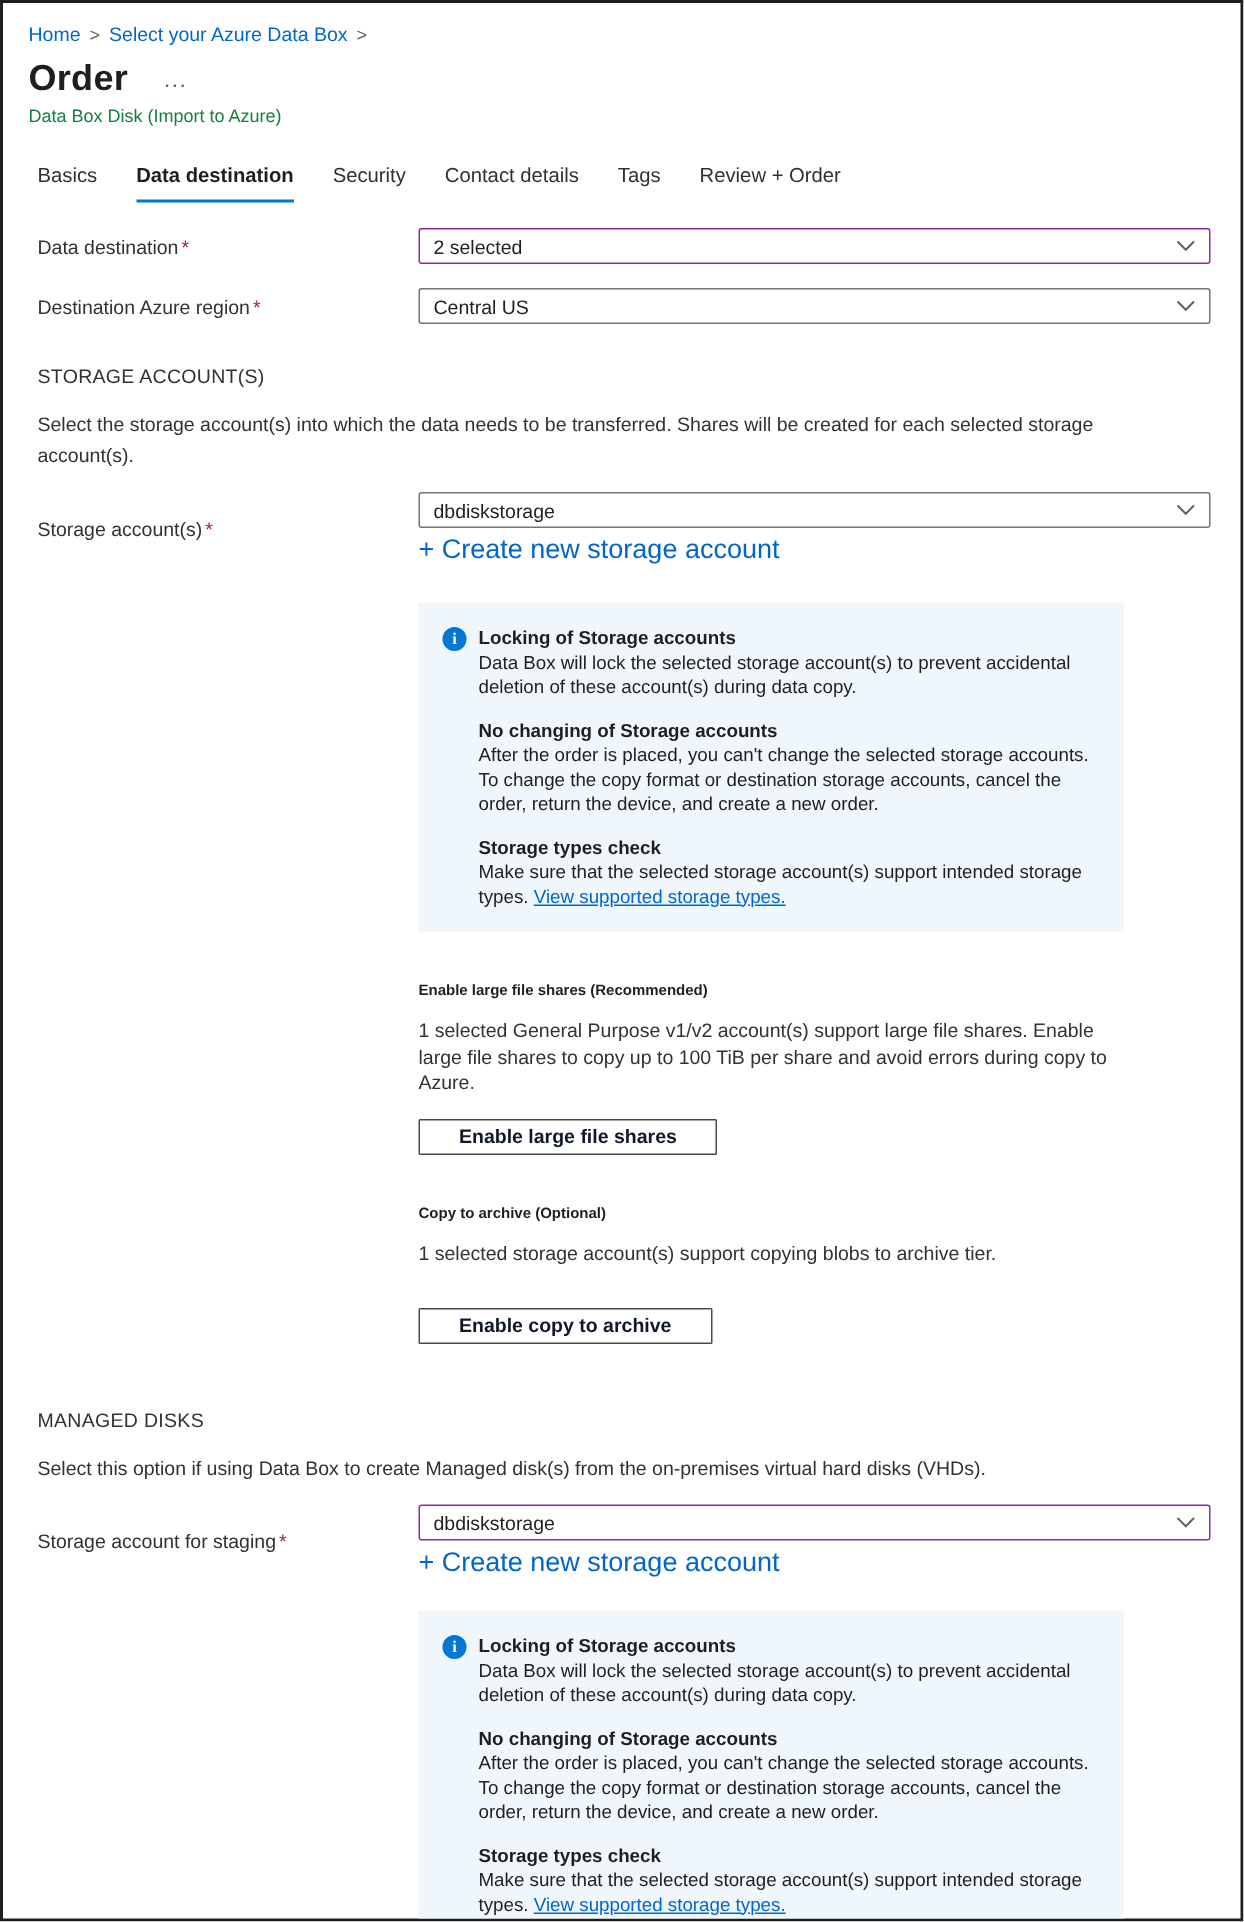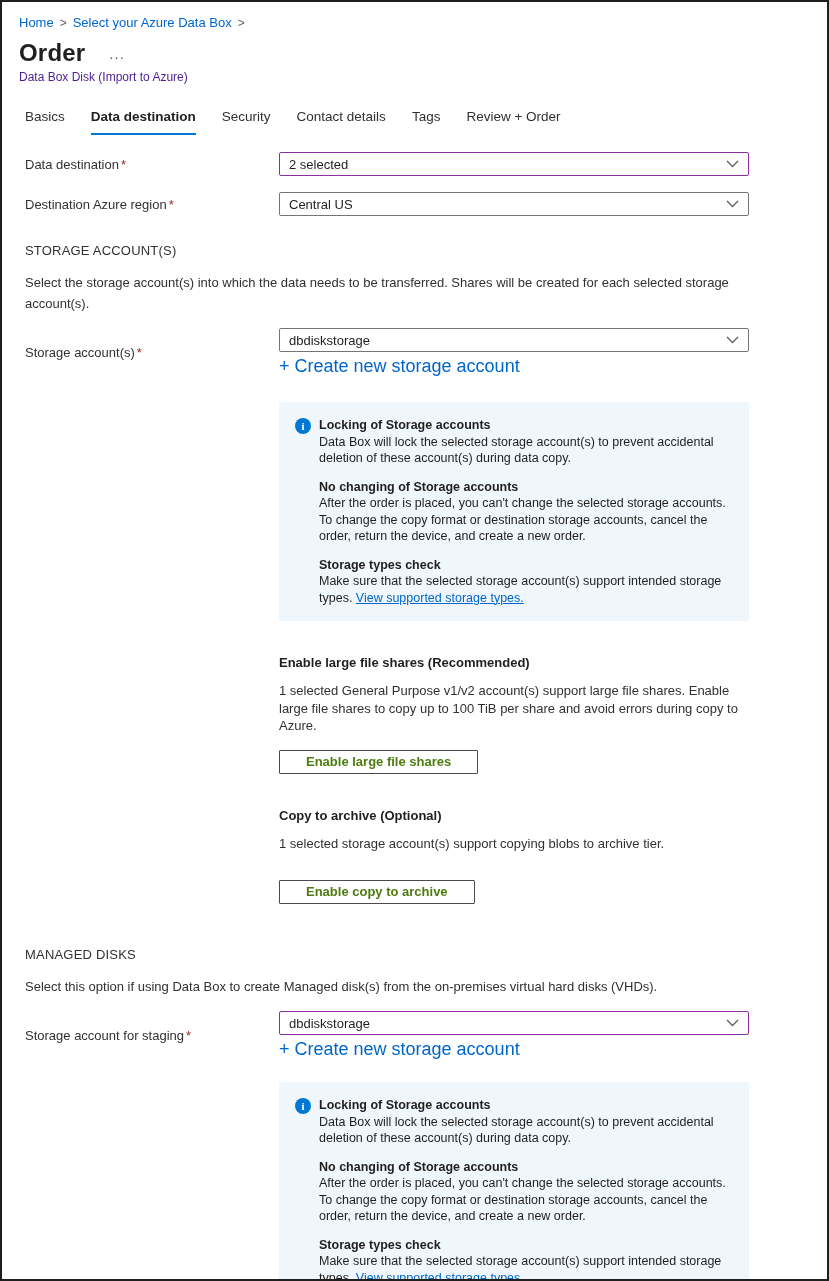--- a/index.html
+++ b/index.html
@@ -19,36 +19,36 @@
 
   
   .breadcrumb { font-size: 13px; display: flex; align-items: center; gap: 6px; }
   .crumb { color: #0066cc; cursor: pointer; text-decoration: none; }
   .crumb-sep { color: #605e5c; font-size: 12px; }
 
   
   .title-row { margin-top: 9px; display: flex; align-items: center; gap: 24px; }
   .page-title { font-size: 24px; font-weight: 700; color: #201f1e; letter-spacing: 0.2px; }
   .more-menu { color: #605e5c; font-size: 15px; letter-spacing: 1px; line-height: 10px; cursor: pointer; padding-top: 2px; }
-  .page-subtitle { margin-top: 3px; font-size: 12px; color: #4c1d95; }
+  .page-subtitle { margin-top: 3px; font-size: 12px; color: #15803d; }
 
   
   .tabs { margin-top: 25px; margin-left: 6px; display: flex; gap: 26px; border-bottom: 1px solid transparent; align-items: center; }
   .tab { font-size: 13.5px; color: #323130; padding-bottom: 9px; cursor: pointer; border-bottom: 2px solid transparent; }
   .tab.active { font-weight: 700; border-bottom: 2px solid #0078d4; color: #201f1e; }
 
   
   .form { margin-left: 6px; }
   .row { display: flex; align-items: center; margin-top: 16px; }
   .row .label { width: 254px; flex: 0 0 254px; font-size: 13px; color: #323130; align-self: center; }
   .label .req { color: #a4262c; margin-left: 2px; }
   .control-col { width: 470px; }
 
   .dropdown {
-    width: 470px; height: 24px;
+    width: 528px; height: 24px;
     border: 1px solid #757575; border-radius: 2px;
     background: #fff; display: flex; align-items: center; justify-content: space-between;
     padding: 0 9px; cursor: pointer; font-size: 13px; color: #201f1e;
   }
   .dropdown.focused, .textfield.focused { border: 1px solid #8a2da5; }
   .chevron { display: flex; align-items: center; }
 
   .create-link { margin-top: 4px; font-size: 18px; color: #0066cc; cursor: pointer; display: inline-block; }
 
   
@@ -67,26 +67,26 @@
     display: flex; align-items: center; justify-content: center;
     font-family: "Liberation Serif", serif; margin-top: 1px;
   }
   .info-content { flex: 1; font-size: 12.5px; line-height: 16.5px; color: #201f1e; }
   .info-sec { margin-bottom: 12px; }
   .info-sec:last-child { margin-bottom: 0; }
   .info-sec .t { font-weight: 700; }
   .info-link { color: #0066cc; text-decoration: underline; cursor: pointer; }
 
   
-  .block-heading { margin-top: 34px; font-size: 13px; font-weight: 700; color: #201f1e; }
+  .block-heading { margin-top: 34px; font-size: 10px; font-weight: 700; color: #201f1e; }
   .block-desc { margin-top: 12px; font-size: 13px; line-height: 17.5px; color: #323130; max-width: 470px; }
   .outline-btn {
     margin-top: 15px; display: inline-block; background: #fff;
     border: 1px solid #4a4a4a; border-radius: 1px;
-    font-size: 13px; font-weight: 700; color: #4d7c0f;
+    font-size: 13px; font-weight: 700; color: #0f172a;
     padding: 3px 26px 4px 26px; cursor: pointer;
     font-family: "Liberation Sans", sans-serif;
   }
 </style>
 </head>
 <body>
 
 <div class="frame">
   <div class="page">
 

